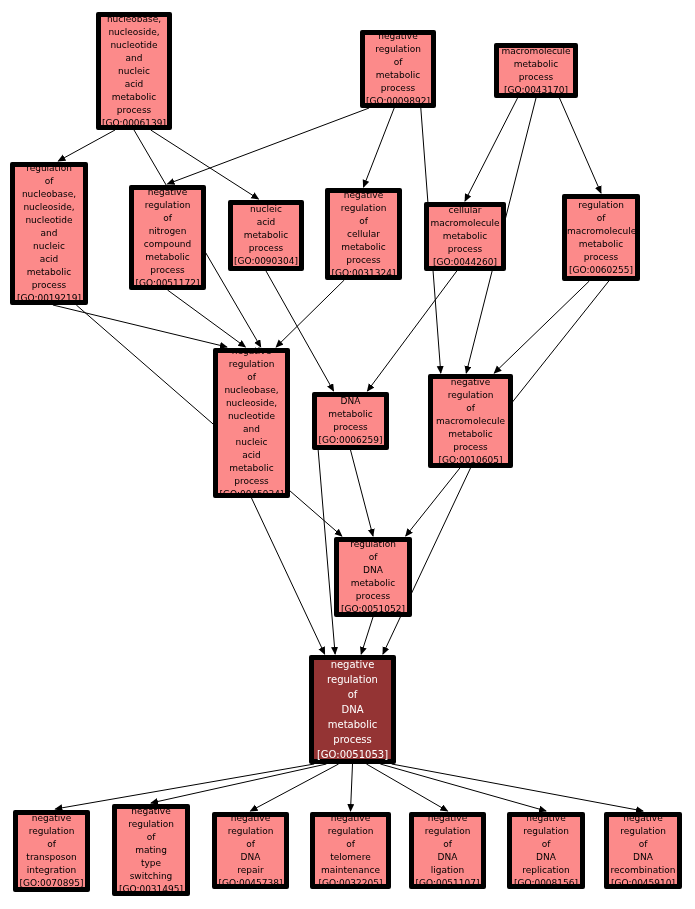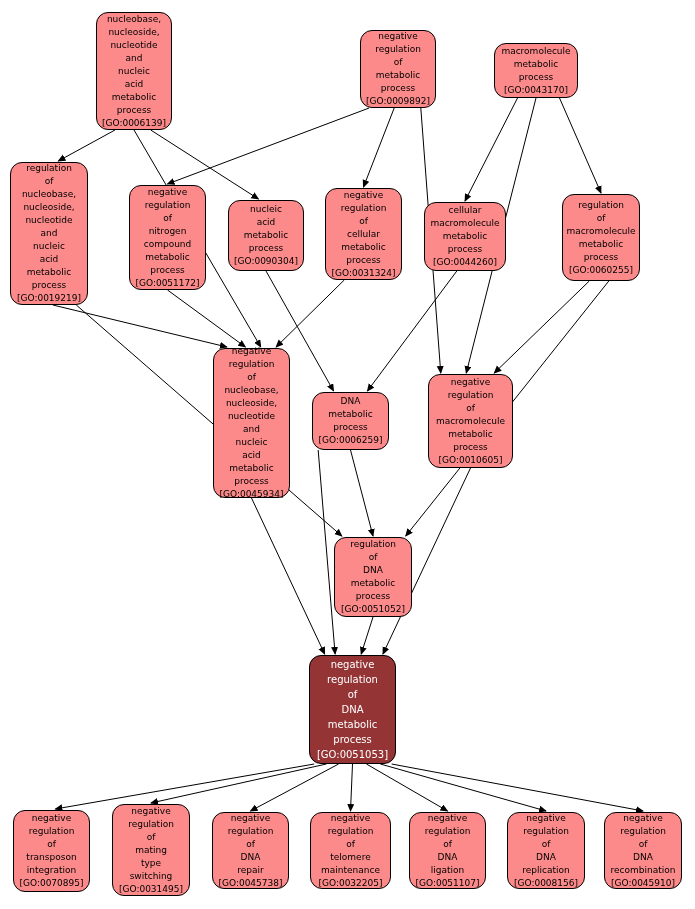--- a/index.html
+++ b/index.html
@@ -11,22 +11,22 @@
     height: 909px;
     background: #ffffff;
     overflow: hidden;
   }
   .edge-layer {
     position: absolute;
     left: 0; top: 0;
   }
   .node {
     position: absolute;
-    border: 1px solid #a21caf;
-    border-radius: 12px;
+    border: 5px solid #a21caf;
+    border-radius: 2px;
     display: flex;
     align-items: center;
     justify-content: center;
     text-align: center;
     cursor: pointer;
   }
   .node-label {
     font-size: 9px;
     line-height: 13px;
     white-space: pre-line;

